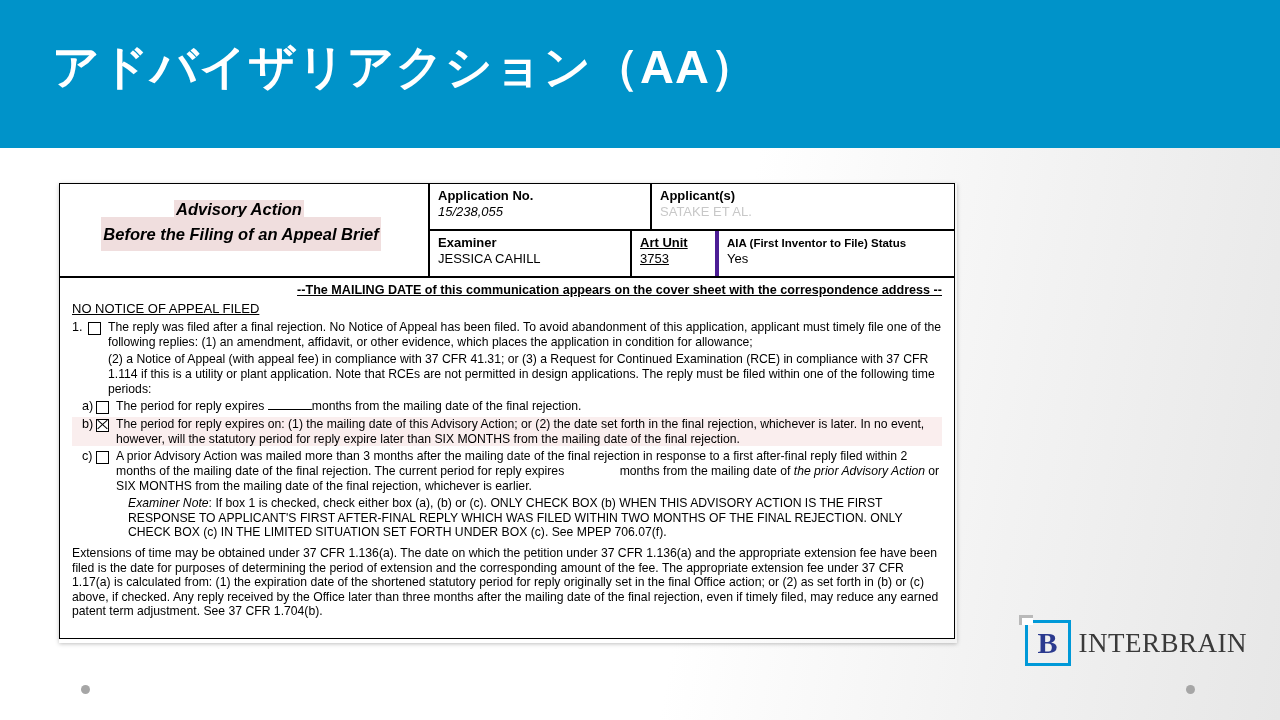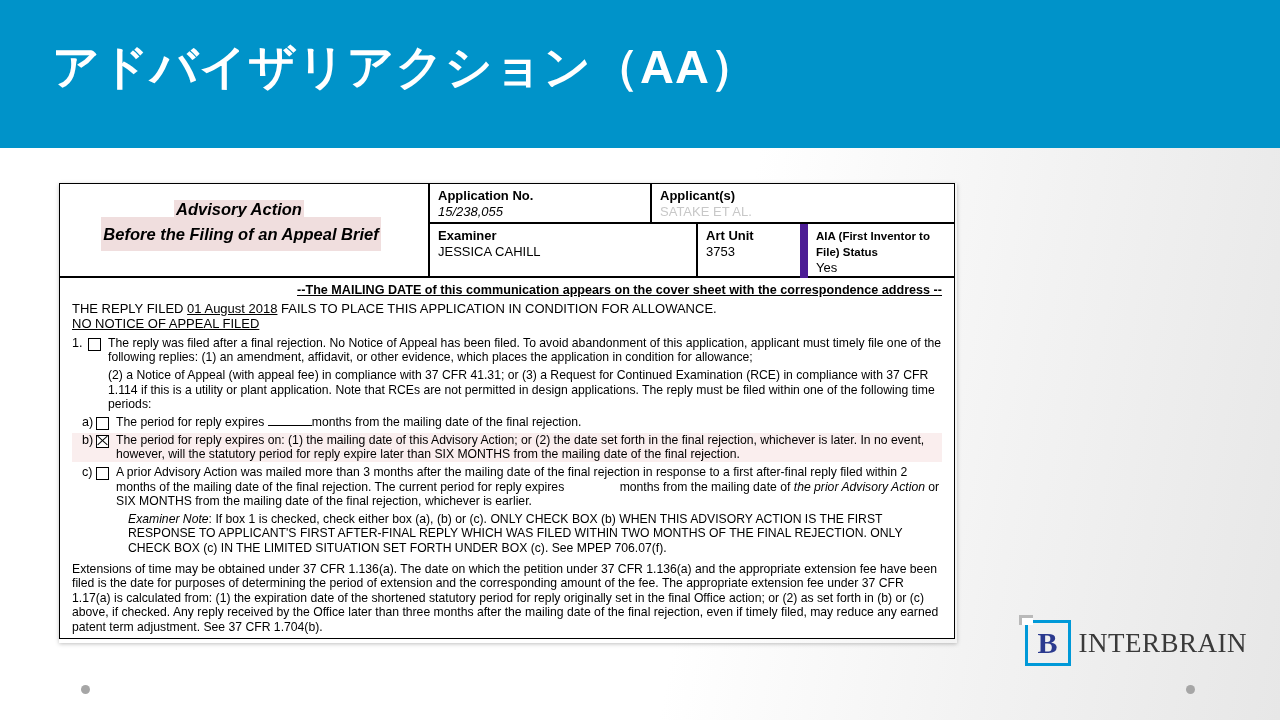--- a/index.html
+++ b/index.html
@@ -135,22 +135,22 @@
     line-height: 16px;
   }
   .cell-value {
     font-size: 13px;
     line-height: 16px;
   }
   .cell-value.italic { font-style: italic; }
   .cell-value.faded { color: #c8c8c8; }
   .c-appno { width: 222px; border-right: 2px solid #000; }
   .c-applicant { flex: 1; }
-  .c-examiner { width: 268px; border-right: 2px solid #000; }
-  .c-artunit { width: 110px; border-right: 8px solid #4c1d95; }
+  .c-examiner { width: 202px; border-right: 2px solid #000; }
+  .c-artunit { width: 87px; border-right: 4px solid #4c1d95; text-decoration: underline; }
   .c-aia { flex: 1; }
   .cell-label.small { font-size: 11.5px; }
 
   
   .doc-body {
     padding: 5px 12px 0 12px;
     font-size: 12.2px;
     line-height: 14.6px;
   }
   .mailing {
@@ -340,23 +340,20 @@
             <div class="cell-value">Yes</div>
           </div>
         </div>
       </div>
     </div>
 
     <div class="doc-body">
 
       <div class="mailing">--The MAILING DATE of this communication appears on the cover sheet with the correspondence address --</div>
 
-      <div class="reply-line">
-        <span>THE REPLY FILED </span><span class="u">01 August 2018</span><span> FAILS TO PLACE THIS APPLICATION IN CONDITION FOR ALLOWANCE.</span>
-      </div>
 
       <div class="no-notice">NO NOTICE OF APPEAL FILED</div>
 
       <div class="item1">
         <div class="item-num">1.</div>
         <div class="cb"></div>
         <div class="item-text">
           <div>The reply was filed after a final rejection.  No Notice of Appeal has been filed.  To avoid abandonment of this application, applicant must timely file one of the following replies: (1) an amendment, affidavit, or other evidence, which places the application in condition for allowance;</div>
           <div class="para">(2) a Notice of Appeal (with appeal fee) in compliance with 37 CFR 41.31; or (3) a Request for Continued Examination (RCE) in compliance with 37 CFR 1.114 if this is a utility or plant application.  Note that RCEs are not permitted in design applications.  The reply must be filed within one of the following time periods:</div>
         </div>

